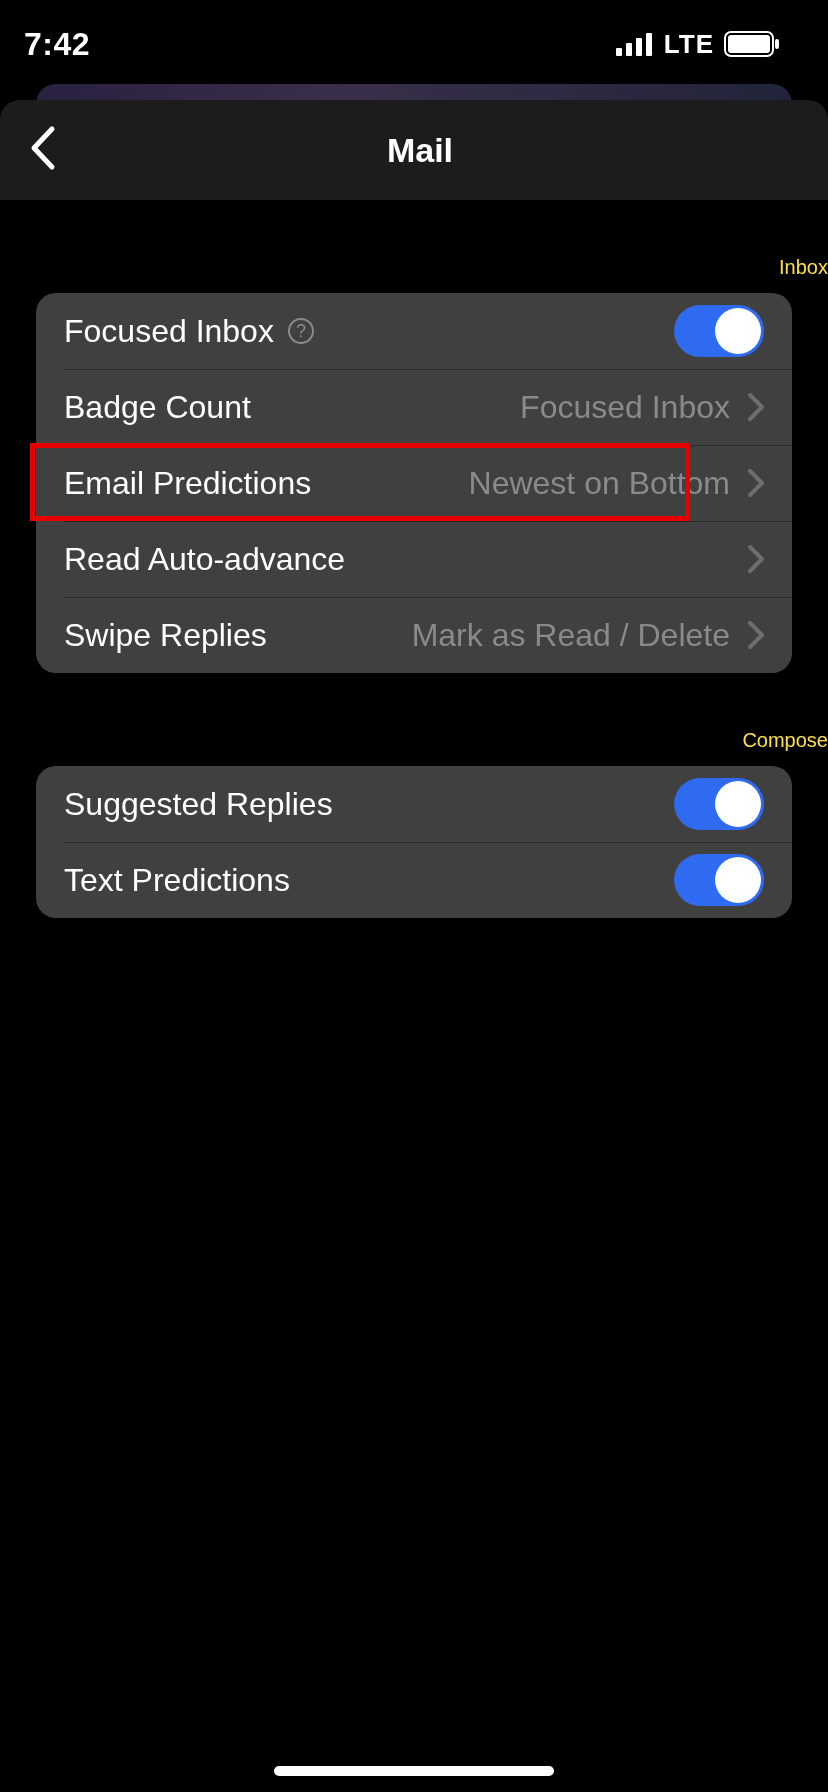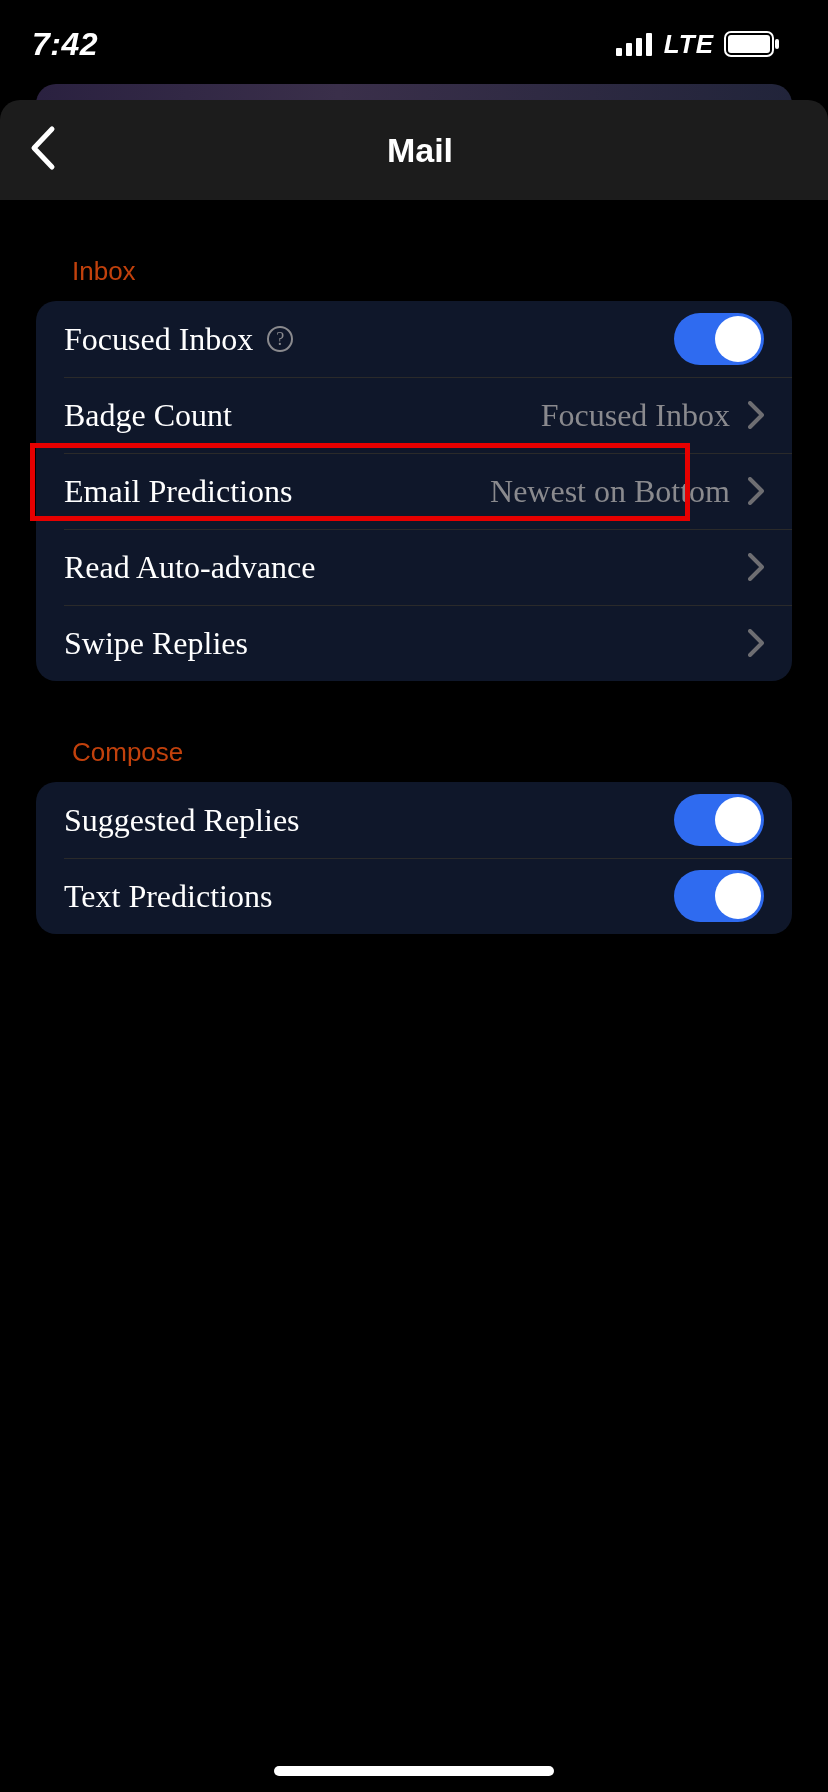--- a/index.html
+++ b/index.html
@@ -12,22 +12,21 @@
       overflow: hidden;
       position: relative;
     }
 
     
     .status-bar {
       height: 88px;
       display: flex;
       align-items: center;
       justify-content: space-between;
-      padding: 0 48px 0 32px;
-      font-style: italic;
+      padding: 0 48px 0 24px;
     }
     .status-time { font-size: 32px; font-weight: 600; letter-spacing: 0.5px; }
     .status-right { display: flex; align-items: center; gap: 8px; }
 
     
     .sheet-peek {
       position: absolute;
       top: 84px;
       left: 36px;
       right: 36px;
@@ -63,32 +62,32 @@
       left: 12px; right: 0;
       text-align: center;
       font-size: 34px;
       font-weight: 600;
       pointer-events: none;
     }
 
     .content { padding-top: 56px; }
 
     .section-header {
-      font-size: 26px;
-      color: #c2410c;
+      font-size: 20px;
+      color: #fde047;
       margin-left: 72px;
       margin-bottom: 14px;
+      text-align: right;
     }
 
     .cell-group {
       margin: 0 36px 56px 36px;
-      background: #0f172a;
+      background: #404040;
       border-radius: 20px;
       overflow: hidden;
-      font-family: Liberation Serif, serif;
     }
     .cell {
       display: flex;
       align-items: center;
       min-height: 76px;
       padding: 0 28px;
       font-size: 32px;
       position: relative;
     }
     .cell + .cell::before {
@@ -217,20 +216,21 @@
         <span class="spacer"></span>
         <span class="cell-detail"></span>
         <svg width="16" height="28" viewBox="0 0 16 28">
             <polyline points="2,2 14,14 2,26" fill="none" stroke="#6e6e72" stroke-width="4" stroke-linecap="round" stroke-linejoin="round"></polyline>
           </svg>
       </div>
 
       <div class="cell">
         <span class="cell-label">Swipe Replies</span>
         <span class="spacer"></span>
+        <span class="cell-detail">Mark as Read / Delete</span>
         <svg width="16" height="28" viewBox="0 0 16 28">
             <polyline points="2,2 14,14 2,26" fill="none" stroke="#6e6e72" stroke-width="4" stroke-linecap="round" stroke-linejoin="round"></polyline>
           </svg>
       </div>
 
     </div>
 
     <div class="section-header">Compose</div>
     <div class="cell-group">
 

